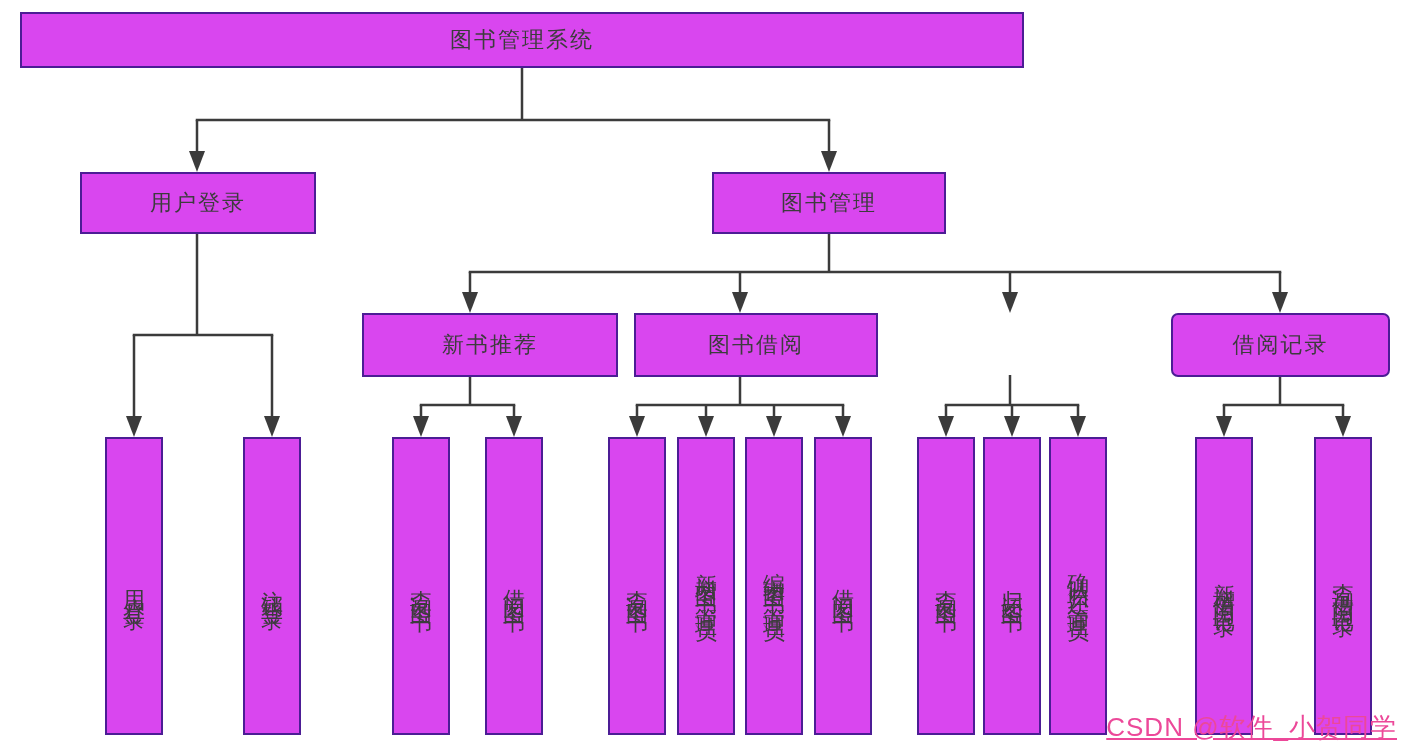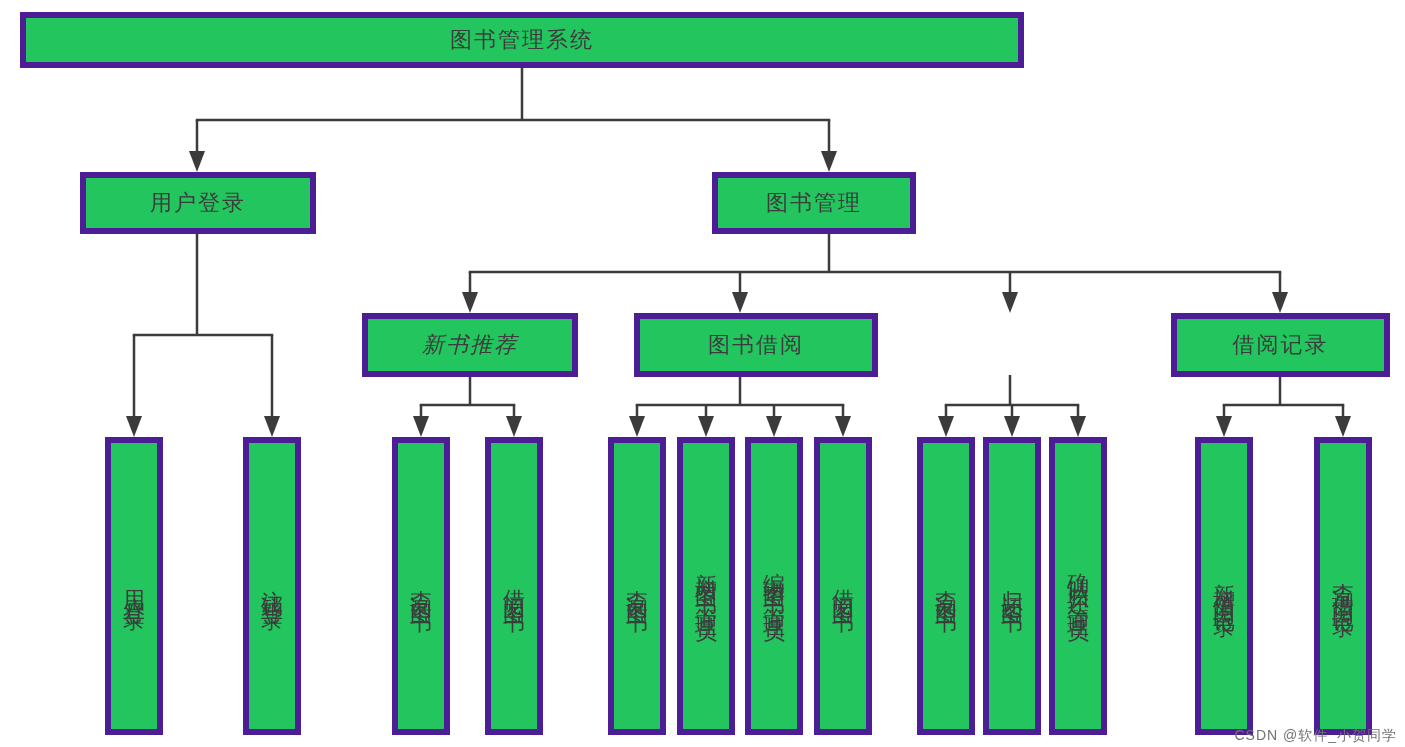--- a/index.html
+++ b/index.html
@@ -13,62 +13,63 @@
     overflow: hidden;
   }
   svg.connectors {
     position: absolute;
     left: 0; top: 0;
     width: 1405px; height: 747px;
     z-index: 1;
   }
   .node {
     position: absolute;
-    background: #22c55e;
-    border: 6px solid #4c1d95;
+    background: #d946ef;
+    border: 2px solid #4c1d95;
     box-sizing: border-box;
     display: flex;
     align-items: center;
     justify-content: center;
     z-index: 2;
     font-size: 22px;
     letter-spacing: 2px;
     white-space: nowrap;
   }
   .node.root  { left: 20px;  top: 12px;  width: 1004px; height: 56px; }
   .node.lv2-a { left: 80px;  top: 172px; width: 236px;  height: 62px; }
-  .node.lv2-b { left: 712px; top: 172px; width: 204px;  height: 62px; }
+  .node.lv2-b { left: 712px; top: 172px; width: 234px;  height: 62px; }
   .node.lv3   { top: 313px; height: 64px; }
-  .node.lv3-a { left: 362px;  width: 216px; font-style: italic; }
+  .node.lv3-a { left: 362px;  width: 256px; }
   .node.lv3-b { left: 634px;  width: 244px; }
   .node.lv3-c { left: 904px;  width: 213px; }
-  .node.lv3-d { left: 1171px; width: 219px; }
+  .node.lv3-d { left: 1171px; width: 219px; border-radius: 7px; }
   .node.leaf  { top: 437px; height: 298px; width: 58px; }
   .leaf-label {
     writing-mode: vertical-rl;
     text-orientation: mixed;
     font-size: 22px;
     letter-spacing: 7px;
     line-height: 1;
   }
   .lf-1  { left: 105px; }  .lf-2  { left: 243px; }
   .lf-3  { left: 392px; }  .lf-4  { left: 485px; }
   .lf-5  { left: 608px; }  .lf-6  { left: 677px; }
   .lf-7  { left: 745px; }  .lf-8  { left: 814px; }
   .lf-9  { left: 917px; }  .lf-10 { left: 983px; }
   .lf-11 { left: 1049px; } .lf-12 { left: 1195px; }
   .lf-13 { left: 1314px; }
   .watermark {
     position: absolute;
     right: 8px;
     bottom: 2px;
     z-index: 5;
-    color: #737373;
-    font-size: 14px;
+    color: #ec4899;
+    font-size: 26px;
     letter-spacing: 1px;
+    text-decoration: underline;
   }
 </style>
 </head>
 <body>
 
 <div class="canvas">
 
   <svg class="connectors" viewBox="0 0 1405 747" xmlns="http://www.w3.org/2000/svg">
     <g stroke="#3b3b3b" stroke-width="2.5" fill="none">
 

